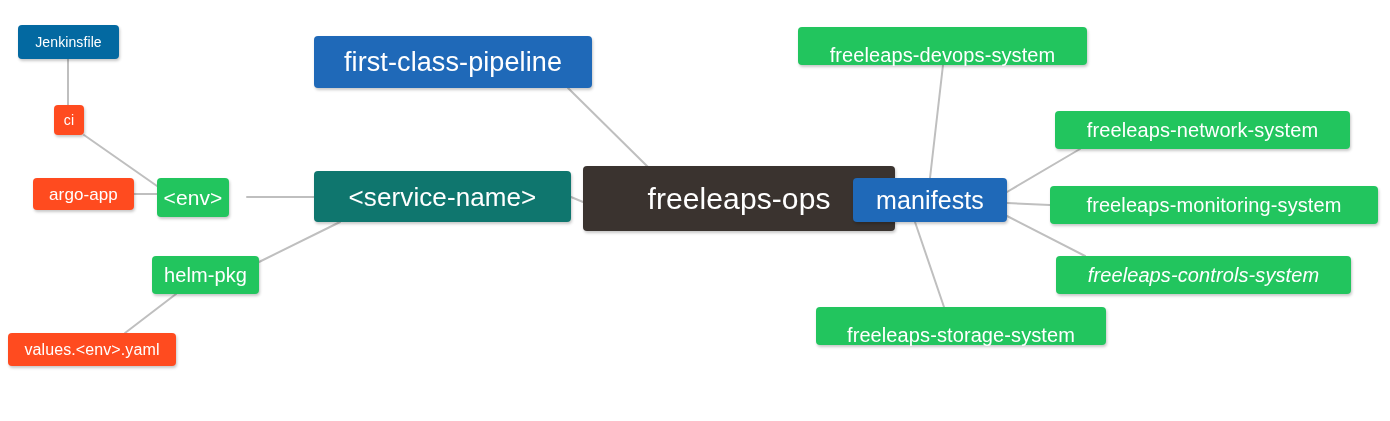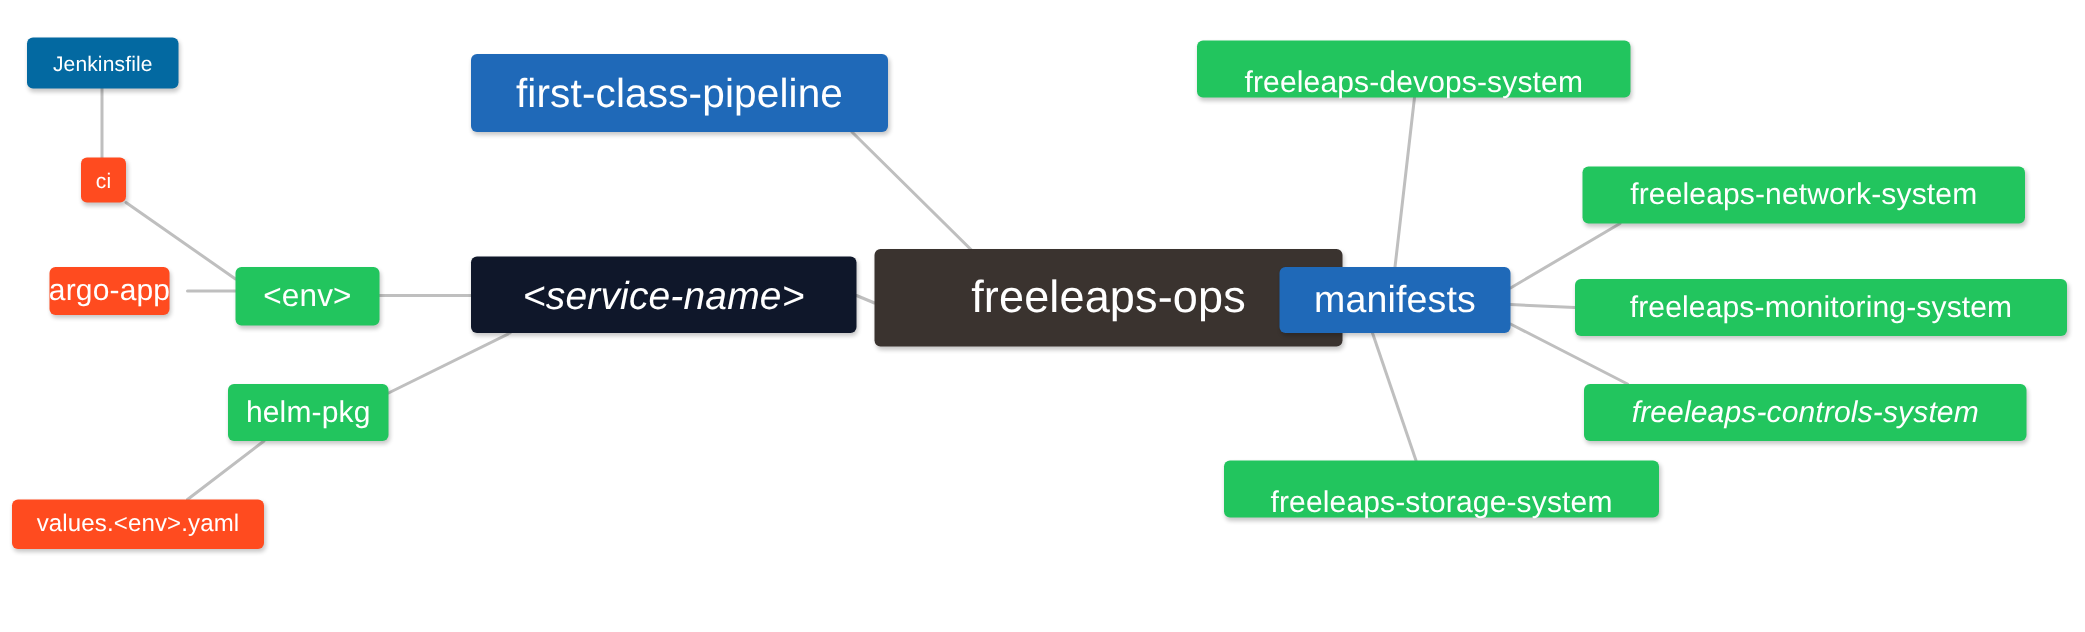--- a/index.html
+++ b/index.html
@@ -57,42 +57,42 @@
       <line x1="930" y1="178" x2="943" y2="65" stroke="#bfbfbf" stroke-width="2" stroke-linecap="round"></line>
       <line x1="1007" y1="192" x2="1080" y2="149" stroke="#bfbfbf" stroke-width="2" stroke-linecap="round"></line>
       <line x1="1007" y1="203" x2="1050" y2="205" stroke="#bfbfbf" stroke-width="2" stroke-linecap="round"></line>
       <line x1="1007" y1="216" x2="1085" y2="256" stroke="#bfbfbf" stroke-width="2" stroke-linecap="round"></line>
       <line x1="915" y1="222" x2="944" y2="307" stroke="#bfbfbf" stroke-width="2" stroke-linecap="round"></line>
     </svg>
   <div id="nodes">
       <div class="node" style="left: 583px; top: 166px; width: 312px; height: 65px; background: rgb(58, 51, 47); font-size: 30px;">
         <span class="node-label">freeleaps-ops</span>
       </div>
-      <div class="node" style="left: 314px; top: 171px; width: 257px; height: 51px; background: #0f172a; font-size: 26px; font-style: italic;">
+      <div class="node" style="left: 314px; top: 171px; width: 257px; height: 51px; background: #0f766e; font-size: 26px;">
         <span class="node-label">&lt;service-name&gt;</span>
       </div>
       <div class="node" style="left: 853px; top: 178px; width: 154px; height: 44px; background: rgb(31, 105, 184); font-size: 25px;">
         <span class="node-label">manifests</span>
       </div>
       <div class="node" style="left: 314px; top: 36px; width: 278px; height: 52px; background: rgb(31, 105, 184); font-size: 27px;">
         <span class="node-label">first-class-pipeline</span>
       </div>
-      <div class="node" style="left: 157px; top: 178px; width: 96px; height: 39px; background: rgb(34, 197, 94); font-size: 21px;">
+      <div class="node" style="left: 157px; top: 178px; width: 72px; height: 39px; background: rgb(34, 197, 94); font-size: 21px;">
         <span class="node-label">&lt;env&gt;</span>
       </div>
       <div class="node" style="left: 152px; top: 256px; width: 107px; height: 38px; background: rgb(34, 197, 94); font-size: 20px;">
         <span class="node-label">helm-pkg</span>
       </div>
       <div class="node" style="left: 54px; top: 105px; width: 30px; height: 30px; background: rgb(255, 75, 31); font-size: 14px;">
         <span class="node-label">ci</span>
       </div>
       <div class="node" style="left: 18px; top: 25px; width: 101px; height: 34px; background: #0369a1; font-size: 14px;">
         <span class="node-label">Jenkinsfile</span>
       </div>
-      <div class="node" style="left: 33px; top: 178px; width: 80px; height: 32px; background: rgb(255, 75, 31); font-size: 20px;">
+      <div class="node" style="left: 33px; top: 178px; width: 101px; height: 32px; background: rgb(255, 75, 31); font-size: 17px;">
         <span class="node-label">argo-app</span>
       </div>
       <div class="node" style="left: 8px; top: 333px; width: 168px; height: 33px; background: rgb(255, 75, 31); font-size: 16px; text-align: right;">
         <span class="node-label">values.&lt;env&gt;.yaml</span>
       </div>
       <div class="node" style="left: 798px; top: 27px; width: 289px; height: 38px; background: rgb(34, 197, 94); font-size: 20px; align-items: flex-end;">
         <span class="node-label">freeleaps-devops-system</span>
       </div>
       <div class="node" style="left: 1055px; top: 111px; width: 295px; height: 38px; background: rgb(34, 197, 94); font-size: 20px;">
         <span class="node-label">freeleaps-network-system</span>

